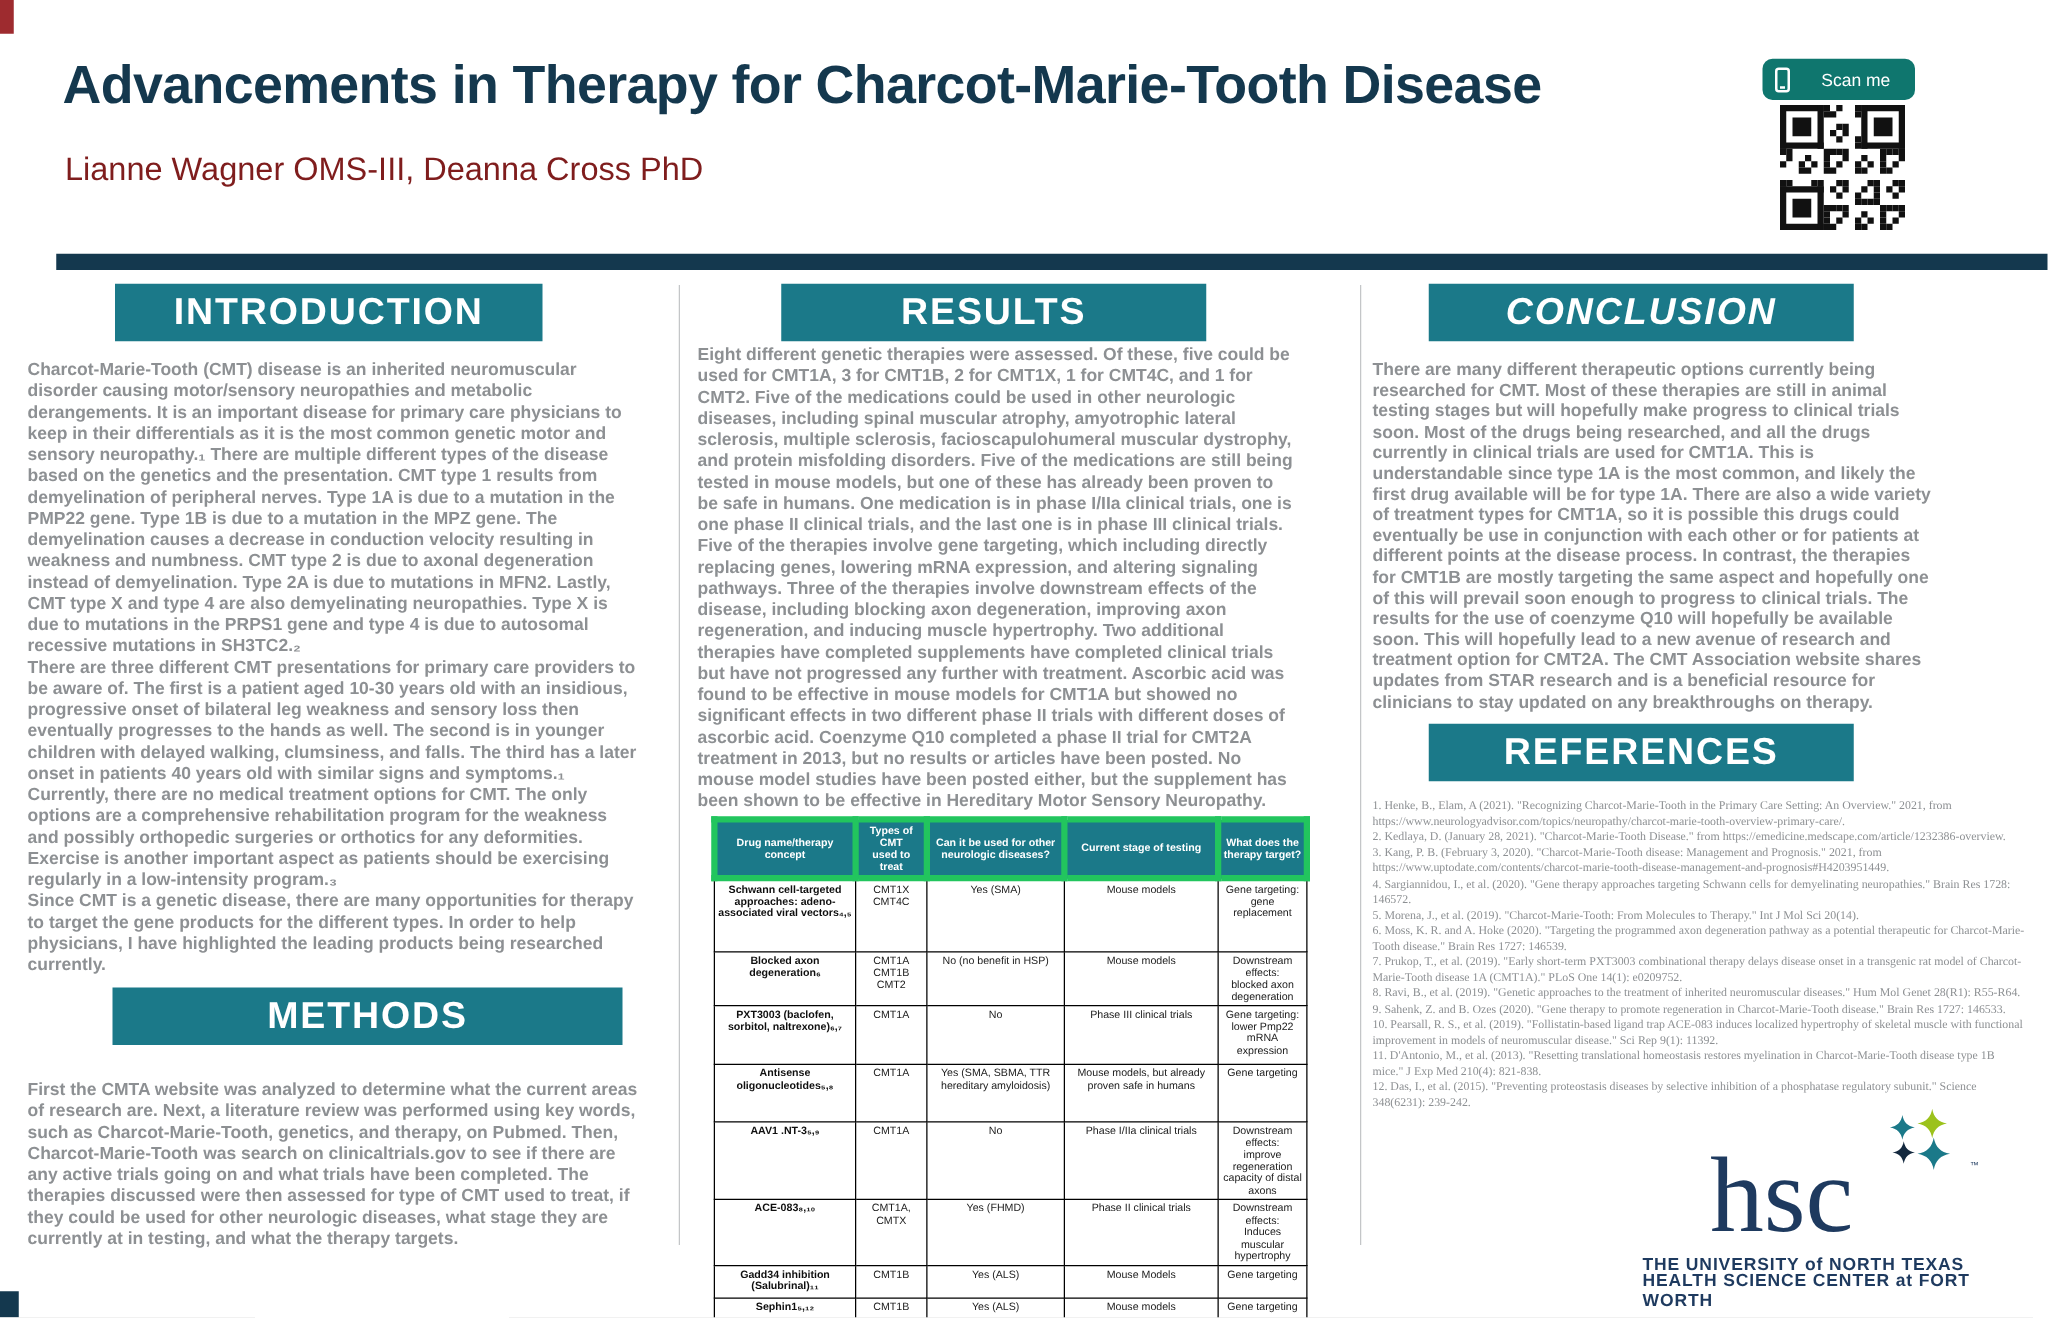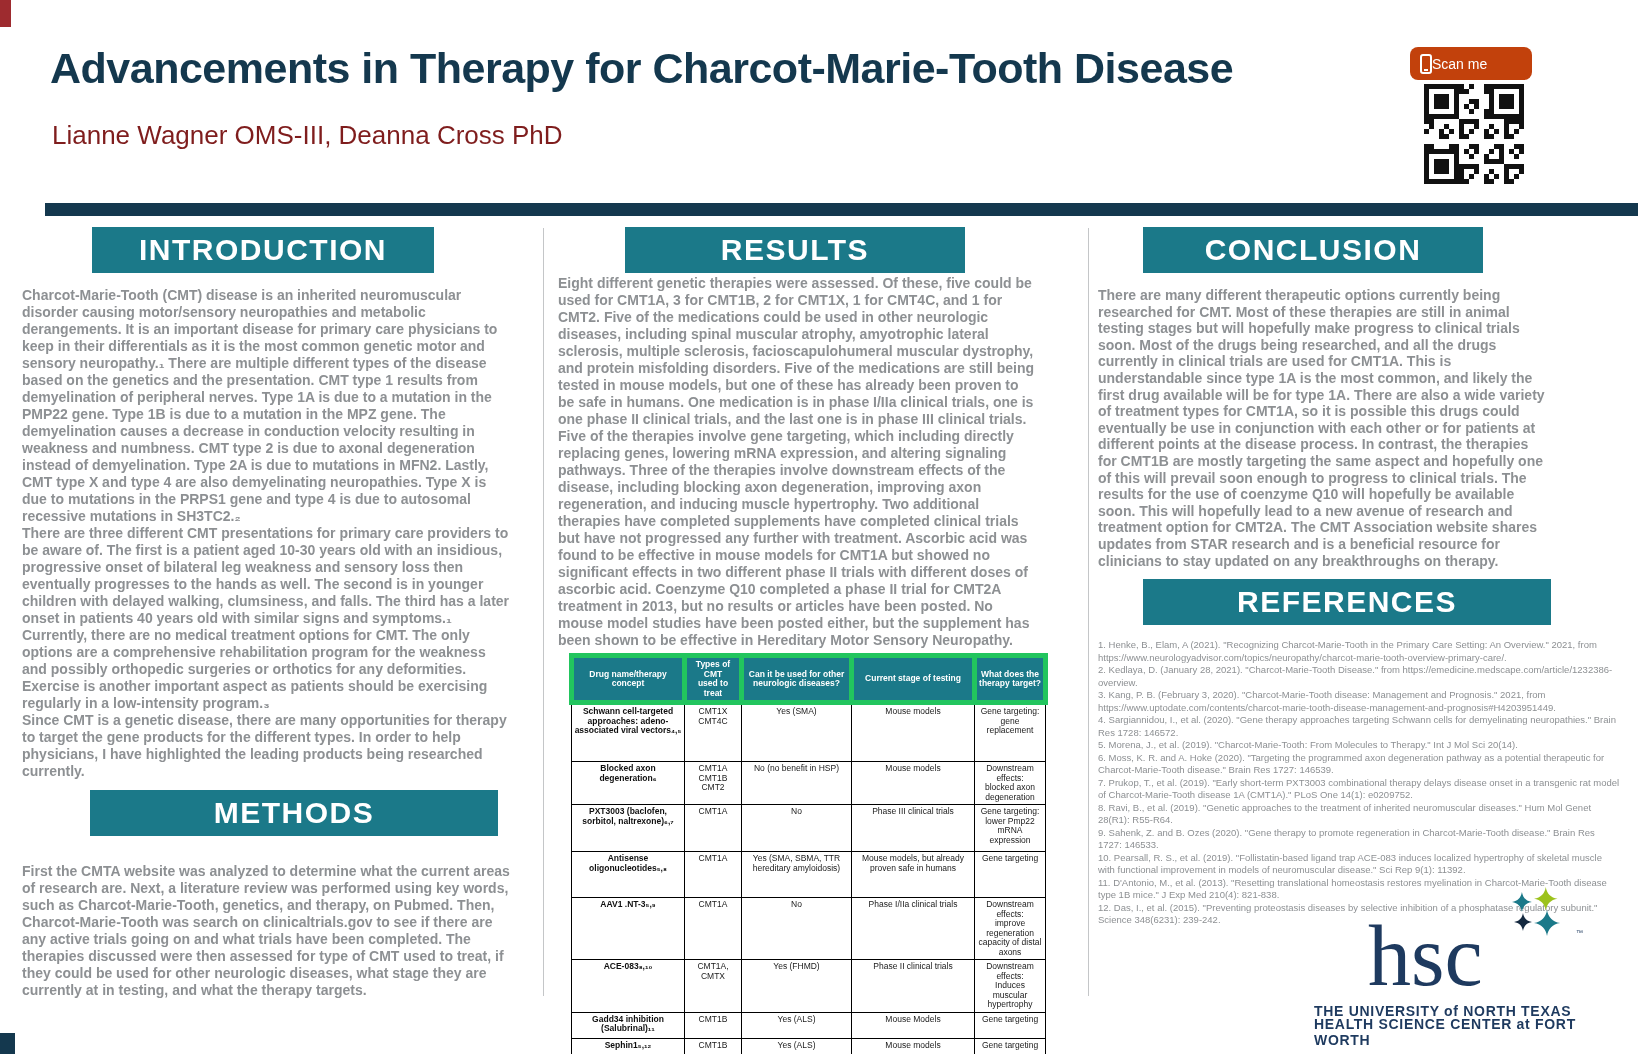--- a/index.html
+++ b/index.html
@@ -5,48 +5,48 @@
   html,body{margin:0;padding:0;background:#e8e8e8;}
   .poster{position:relative;width:1645px;height:1054px;background:#ffffff;
     font-family:"Liberation Sans",sans-serif;overflow:hidden;}
   .corner-top{position:absolute;left:0;top:0;width:11px;height:27px;background:#9e2b2f;}
   .corner-bottom{position:absolute;left:0;bottom:0;width:15px;height:21px;background:#14384e;}
   .title{position:absolute;left:50px;top:44px;font-size:43px;font-weight:bold;color:#14384e;letter-spacing:-.5px;}
   .authors{position:absolute;left:52px;top:120px;font-size:26px;color:#7f1d1d;}
   .rule{position:absolute;left:45px;top:203px;width:1593px;height:13px;background:#14384e;}
 
   
-  .qr-chip{position:absolute;left:1410px;top:47px;width:122px;height:33px;background:#c2410c;
-    border-radius:8px;display:flex;align-items:center;gap:0;padding-left:10px;box-sizing:border-box;}
+  .qr-chip{position:absolute;left:1410px;top:47px;width:122px;height:33px;background:#0f766e;
+    border-radius:8px;display:flex;align-items:center;gap:25px;padding-left:10px;box-sizing:border-box;}
   .phone{width:12px;height:20px;border:2px solid #fff;border-radius:3px;position:relative;box-sizing:border-box;}
   .phone:after{content:"";position:absolute;left:50%;bottom:1px;transform:translateX(-50%);
     width:4px;height:2px;background:#fff;}
   .qr-label{color:#fff;font-size:14px;}
   .qr-box{position:absolute;left:1424px;top:84px;width:100px;height:100px;background:#fff;}
 
   
   .divider{position:absolute;top:228px;width:1px;height:768px;background:#c4c6c8;}
   .divider1{left:543px;} .divider2{left:1088px;}
   .col{position:absolute;top:225px;}
   .col1{left:22px;width:492px;}
   .col2{left:558px;width:478px;}
   .col3{left:1098px;width:525px;}
 
   .secbox{height:46px;background:#1b7989;color:#fff;font-size:30px;font-weight:bold;
     text-align:center;line-height:46px;letter-spacing:1.5px;}
   .box-intro{width:342px;margin:2px 0 14px 70px;}
   .box-methods{width:408px;margin:10px 0 27px 68px;}
   .box-results{width:340px;margin:2px 0 2px 67px;}
-  .box-conclusion{width:340px;margin:2px 0 14px 45px;}
-  .box-references{width:408px;margin:10px 0 14px 45px;}
+  .box-conclusion{width:340px;margin:2px 0 14px 45px;font-style:italic;}
+  .box-references{width:340px;margin:10px 0 14px 45px;}
 
   .bodytext{color:#8d9093;font-size:14px;line-height:17px;}
   .bodytext p{margin:0;font-weight:bold;}
   .conclusion-text{width:452px;line-height:16.6px;}
-  .refs{color:#8d9093;font-size:9.5px;line-height:12.5px;width:522px;}
+  .refs{color:#8d9093;font-size:9.5px;line-height:12.5px;width:522px;font-family:Liberation Serif, serif;}
   .refs div{margin:0;}
 
   
   .ttable{border-collapse:collapse;table-layout:fixed;width:474px;margin:4px 0 0 11px;
     font-size:8.5px;line-height:9.5px;color:#1a1a1a;}
   .ttable th{background:#1b7989;color:#fff;border:5px solid #22c55e;padding:2px 2px;
     font-size:8.5px;line-height:9.5px;white-space:pre-line;}
   .ttable td{border:1px solid #000;padding:2px 2px;text-align:center;vertical-align:top;white-space:pre-line;}
   .ttable td:first-child{font-weight:bold;color:#0f0f0f;}
   .ttable col:nth-child(1){width:113px;} .ttable col:nth-child(2){width:57px;}

